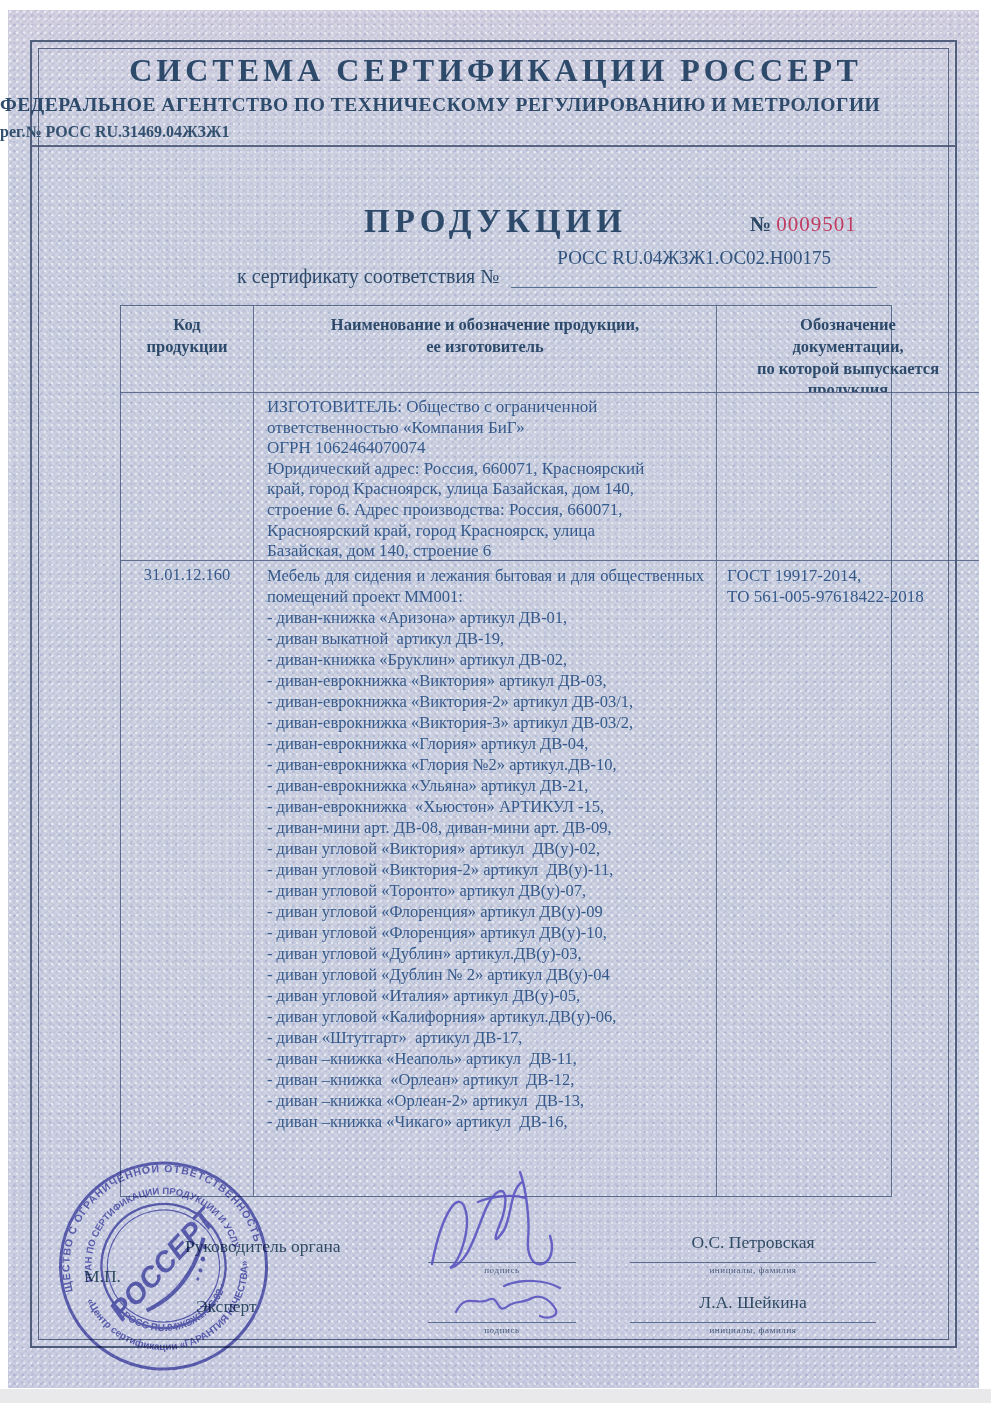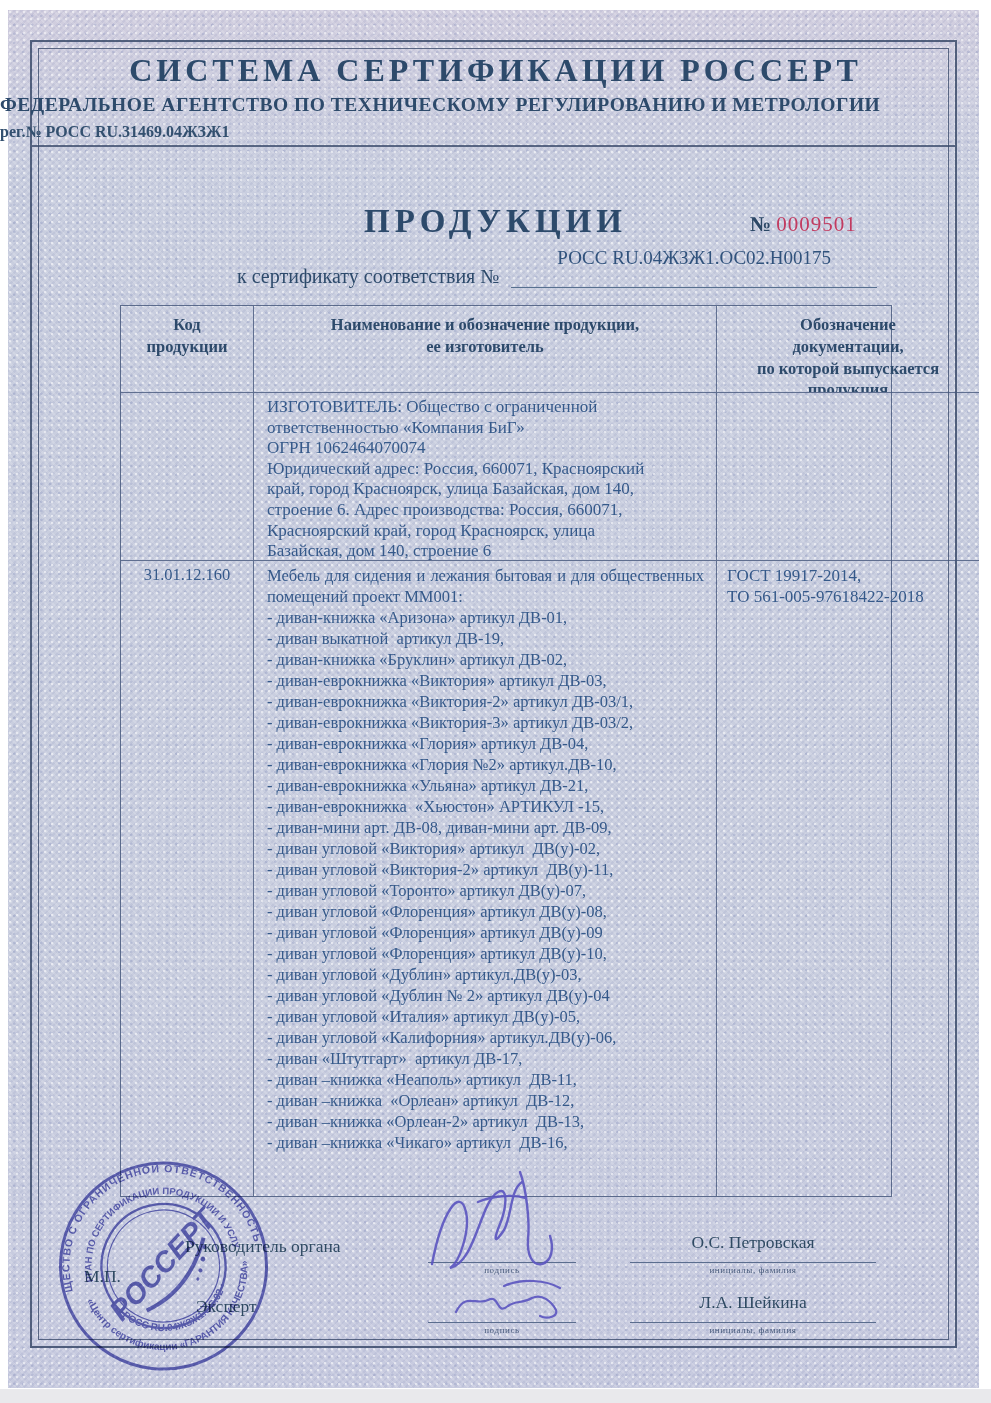--- a/index.html
+++ b/index.html
@@ -151,21 +151,20 @@
           <div>- диван-еврокнижка «Виктория-2» артикул ДВ-03/1,</div>
           <div>- диван-еврокнижка «Виктория-3» артикул ДВ-03/2,</div>
           <div>- диван-еврокнижка «Глория» артикул ДВ-04,</div>
           <div>- диван-еврокнижка «Глория №2» артикул.ДВ-10,</div>
           <div>- диван-еврокнижка «Ульяна» артикул ДВ-21,</div>
           <div>- диван-еврокнижка  «Хьюстон» АРТИКУЛ -15,</div>
           <div>- диван-мини арт. ДВ-08, диван-мини арт. ДВ-09,</div>
           <div>- диван угловой «Виктория» артикул  ДВ(у)-02,</div>
           <div>- диван угловой «Виктория-2» артикул  ДВ(у)-11,</div>
           <div>- диван угловой «Торонто» артикул ДВ(у)-07,</div>
-          <div>- диван угловой «Флоренция» артикул ДВ(у)-08,</div>
           <div>- диван угловой «Флоренция» артикул ДВ(у)-09</div>
           <div>- диван угловой «Флоренция» артикул ДВ(у)-10,</div>
           <div>- диван угловой «Дублин» артикул.ДВ(у)-03,</div>
           <div>- диван угловой «Дублин № 2» артикул ДВ(у)-04</div>
           <div>- диван угловой «Италия» артикул ДВ(у)-05,</div>
           <div>- диван угловой «Калифорния» артикул.ДВ(у)-06,</div>
           <div>- диван «Штутгарт»  артикул ДВ-17,</div>
           <div>- диван –книжка «Неаполь» артикул  ДВ-11,</div>
           <div>- диван –книжка  «Орлеан» артикул  ДВ-12,</div>
           <div>- диван –книжка «Орлеан-2» артикул  ДВ-13,</div>

